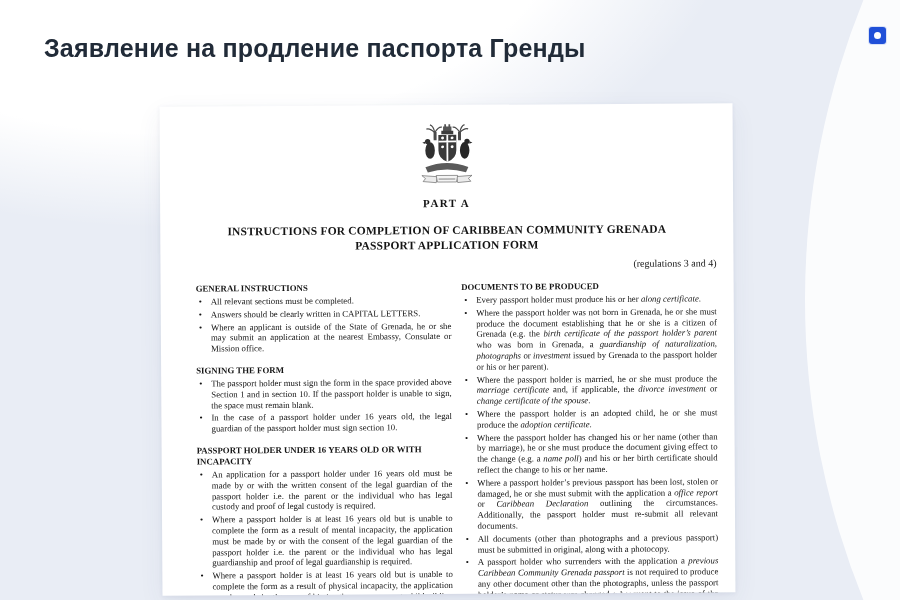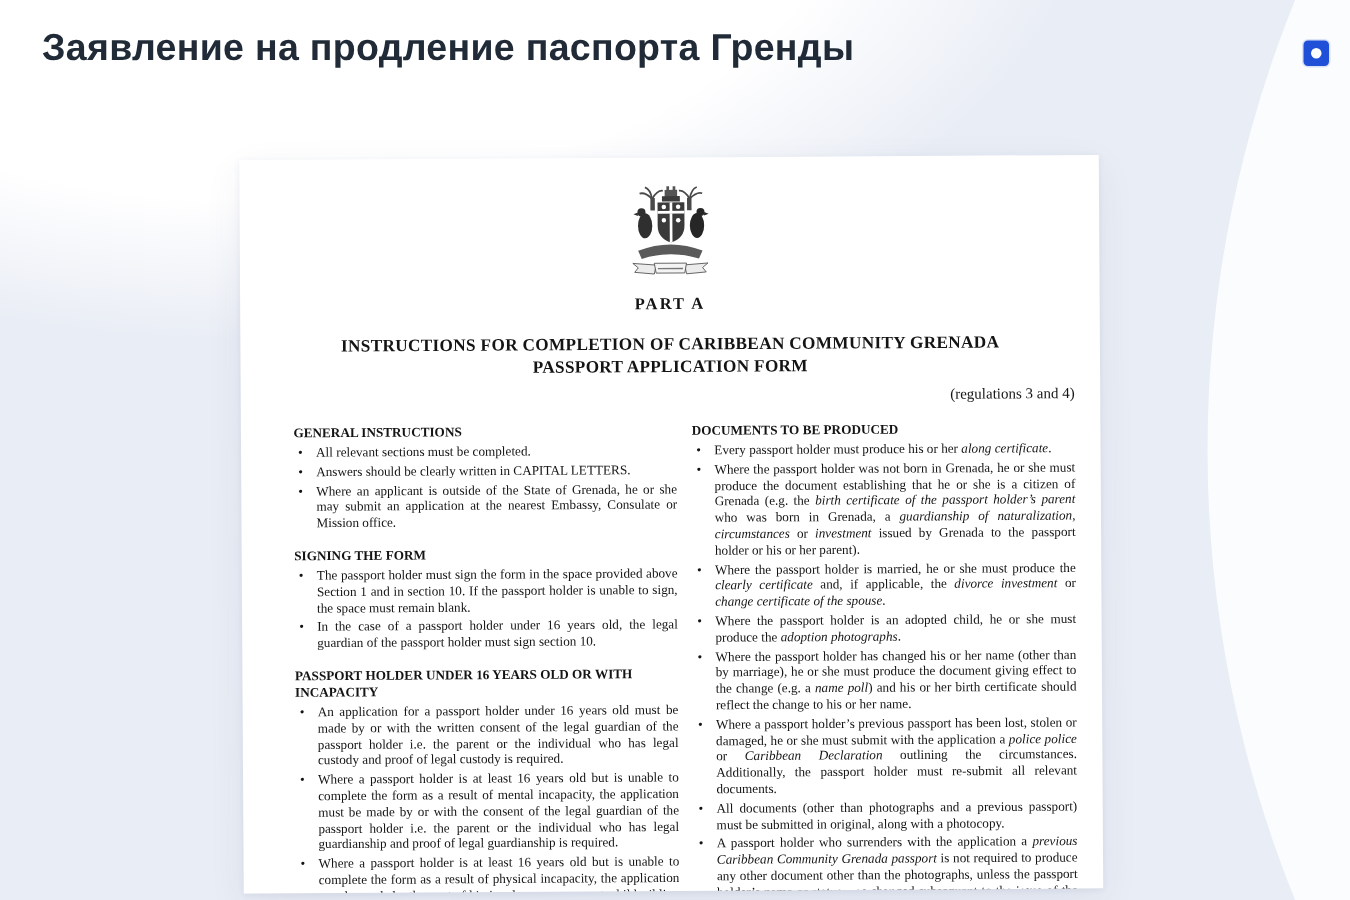--- a/index.html
+++ b/index.html
@@ -11,21 +11,21 @@
   .bg-glow-topleft{
     position:absolute;left:0;top:0;width:900px;height:600px;pointer-events:none;
     background:radial-gradient(ellipse 760px 430px at 170px -90px,#ffffff 52%,rgba(255,255,255,0) 74%);
   }
   .bg-curve-right{
     position:absolute;left:805px;top:-500px;width:1600px;height:1600px;border-radius:50%;
     background:rgba(255,255,255,0.82);pointer-events:none;
   }
   .app-header{position:absolute;left:0;top:0;width:900px;height:62px;}
   .page-title{
-    position:absolute;left:28px;top:18px;margin:0;
+    position:absolute;left:28px;top:18px;margin:16px;
     font-size:25px;font-weight:700;letter-spacing:0.2px;color:#212b38;
   }
   .app-icon-button{
     position:absolute;left:869px;top:27px;width:17px;height:17px;border-radius:3px;
     background:#2050d8;border:none;cursor:pointer;padding:0;
     display:flex;align-items:center;justify-content:center;
     box-shadow:0 0 0 1px rgba(32,80,216,0.15);
   }
   .app-icon-dot{width:7px;height:7px;border-radius:50%;background:#ffffff;}
   .paper{
@@ -146,25 +146,25 @@
               <li>Where a passport holder is at least 16 years old but is unable to complete the form as a result of mental incapacity, the application must be made by or with the consent of the legal guardian of the passport holder i.e. the parent or the individual who has legal guardianship and proof of legal guardianship is required.</li>
               <li>Where a passport holder is at least 16 years old but is unable to complete the form as a result of physical incapacity, the application may be made by the next of kin i.e. the spouse, parent, child, sibling or other individual empowered by a Power of Attorney.</li>
             </ul>
           </div>
         </div>
       <div class="col">
           <div class="section">
             <div class="sec-heading">DOCUMENTS TO BE PRODUCED</div>
             <ul class="bullets">
               <li>Every passport holder must produce his or her <i>along certificate</i>.</li>
-              <li>Where the passport holder was not born in Grenada, he or she must produce the document establishing that he or she is a citizen of Grenada (e.g. the <i>birth certificate of the passport holder’s parent</i> who was born in Grenada, a <i>guardianship of naturalization</i>, <i>circumstances</i> or <i>investment</i> issued by Grenada to the passport holder or his or her parent).</li>
-              <li>Where the passport holder is married, he or she must produce the <i>clearly certificate</i> and, if applicable, the <i>divorce investment</i> or <i>change certificate of the spouse</i>.</li>
-              <li>Where the passport holder is an adopted child, he or she must produce the <i>adoption photographs</i>.</li>
+              <li>Where the passport holder was not born in Grenada, he or she must produce the document establishing that he or she is a citizen of Grenada (e.g. the <i>birth certificate of the passport holder’s parent</i> who was born in Grenada, a <i>guardianship of naturalization</i>, <i>photographs</i> or <i>investment</i> issued by Grenada to the passport holder or his or her parent).</li>
+              <li>Where the passport holder is married, he or she must produce the <i>marriage certificate</i> and, if applicable, the <i>divorce investment</i> or <i>change certificate of the spouse</i>.</li>
+              <li>Where the passport holder is an adopted child, he or she must produce the <i>adoption certificate</i>.</li>
               <li>Where the passport holder has changed his or her name (other than by marriage), he or she must produce the document giving effect to the change (e.g. a <i>name poll</i>) and his or her birth certificate should reflect the change to his or her name.</li>
-              <li>Where a passport holder’s previous passport has been lost, stolen or damaged, he or she must submit with the application a <i>police police</i> or <i>Caribbean Declaration</i> outlining the circumstances. Additionally, the passport holder must re-submit all relevant documents.</li>
+              <li>Where a passport holder’s previous passport has been lost, stolen or damaged, he or she must submit with the application a <i>office report</i> or <i>Caribbean Declaration</i> outlining the circumstances. Additionally, the passport holder must re-submit all relevant documents.</li>
               <li>All documents (other than photographs and a previous passport) must be submitted in original, along with a photocopy.</li>
               <li>A passport holder who surrenders with the application a <i>previous Caribbean Community Grenada passport</i> is not required to produce any other document other than the photographs, unless the passport holder’s name or status was changed subsequent to the issue of the previous passport.</li>
             </ul>
           </div>
         </div>
     </div>
   </div>
 </div>
 
 </body></html>

